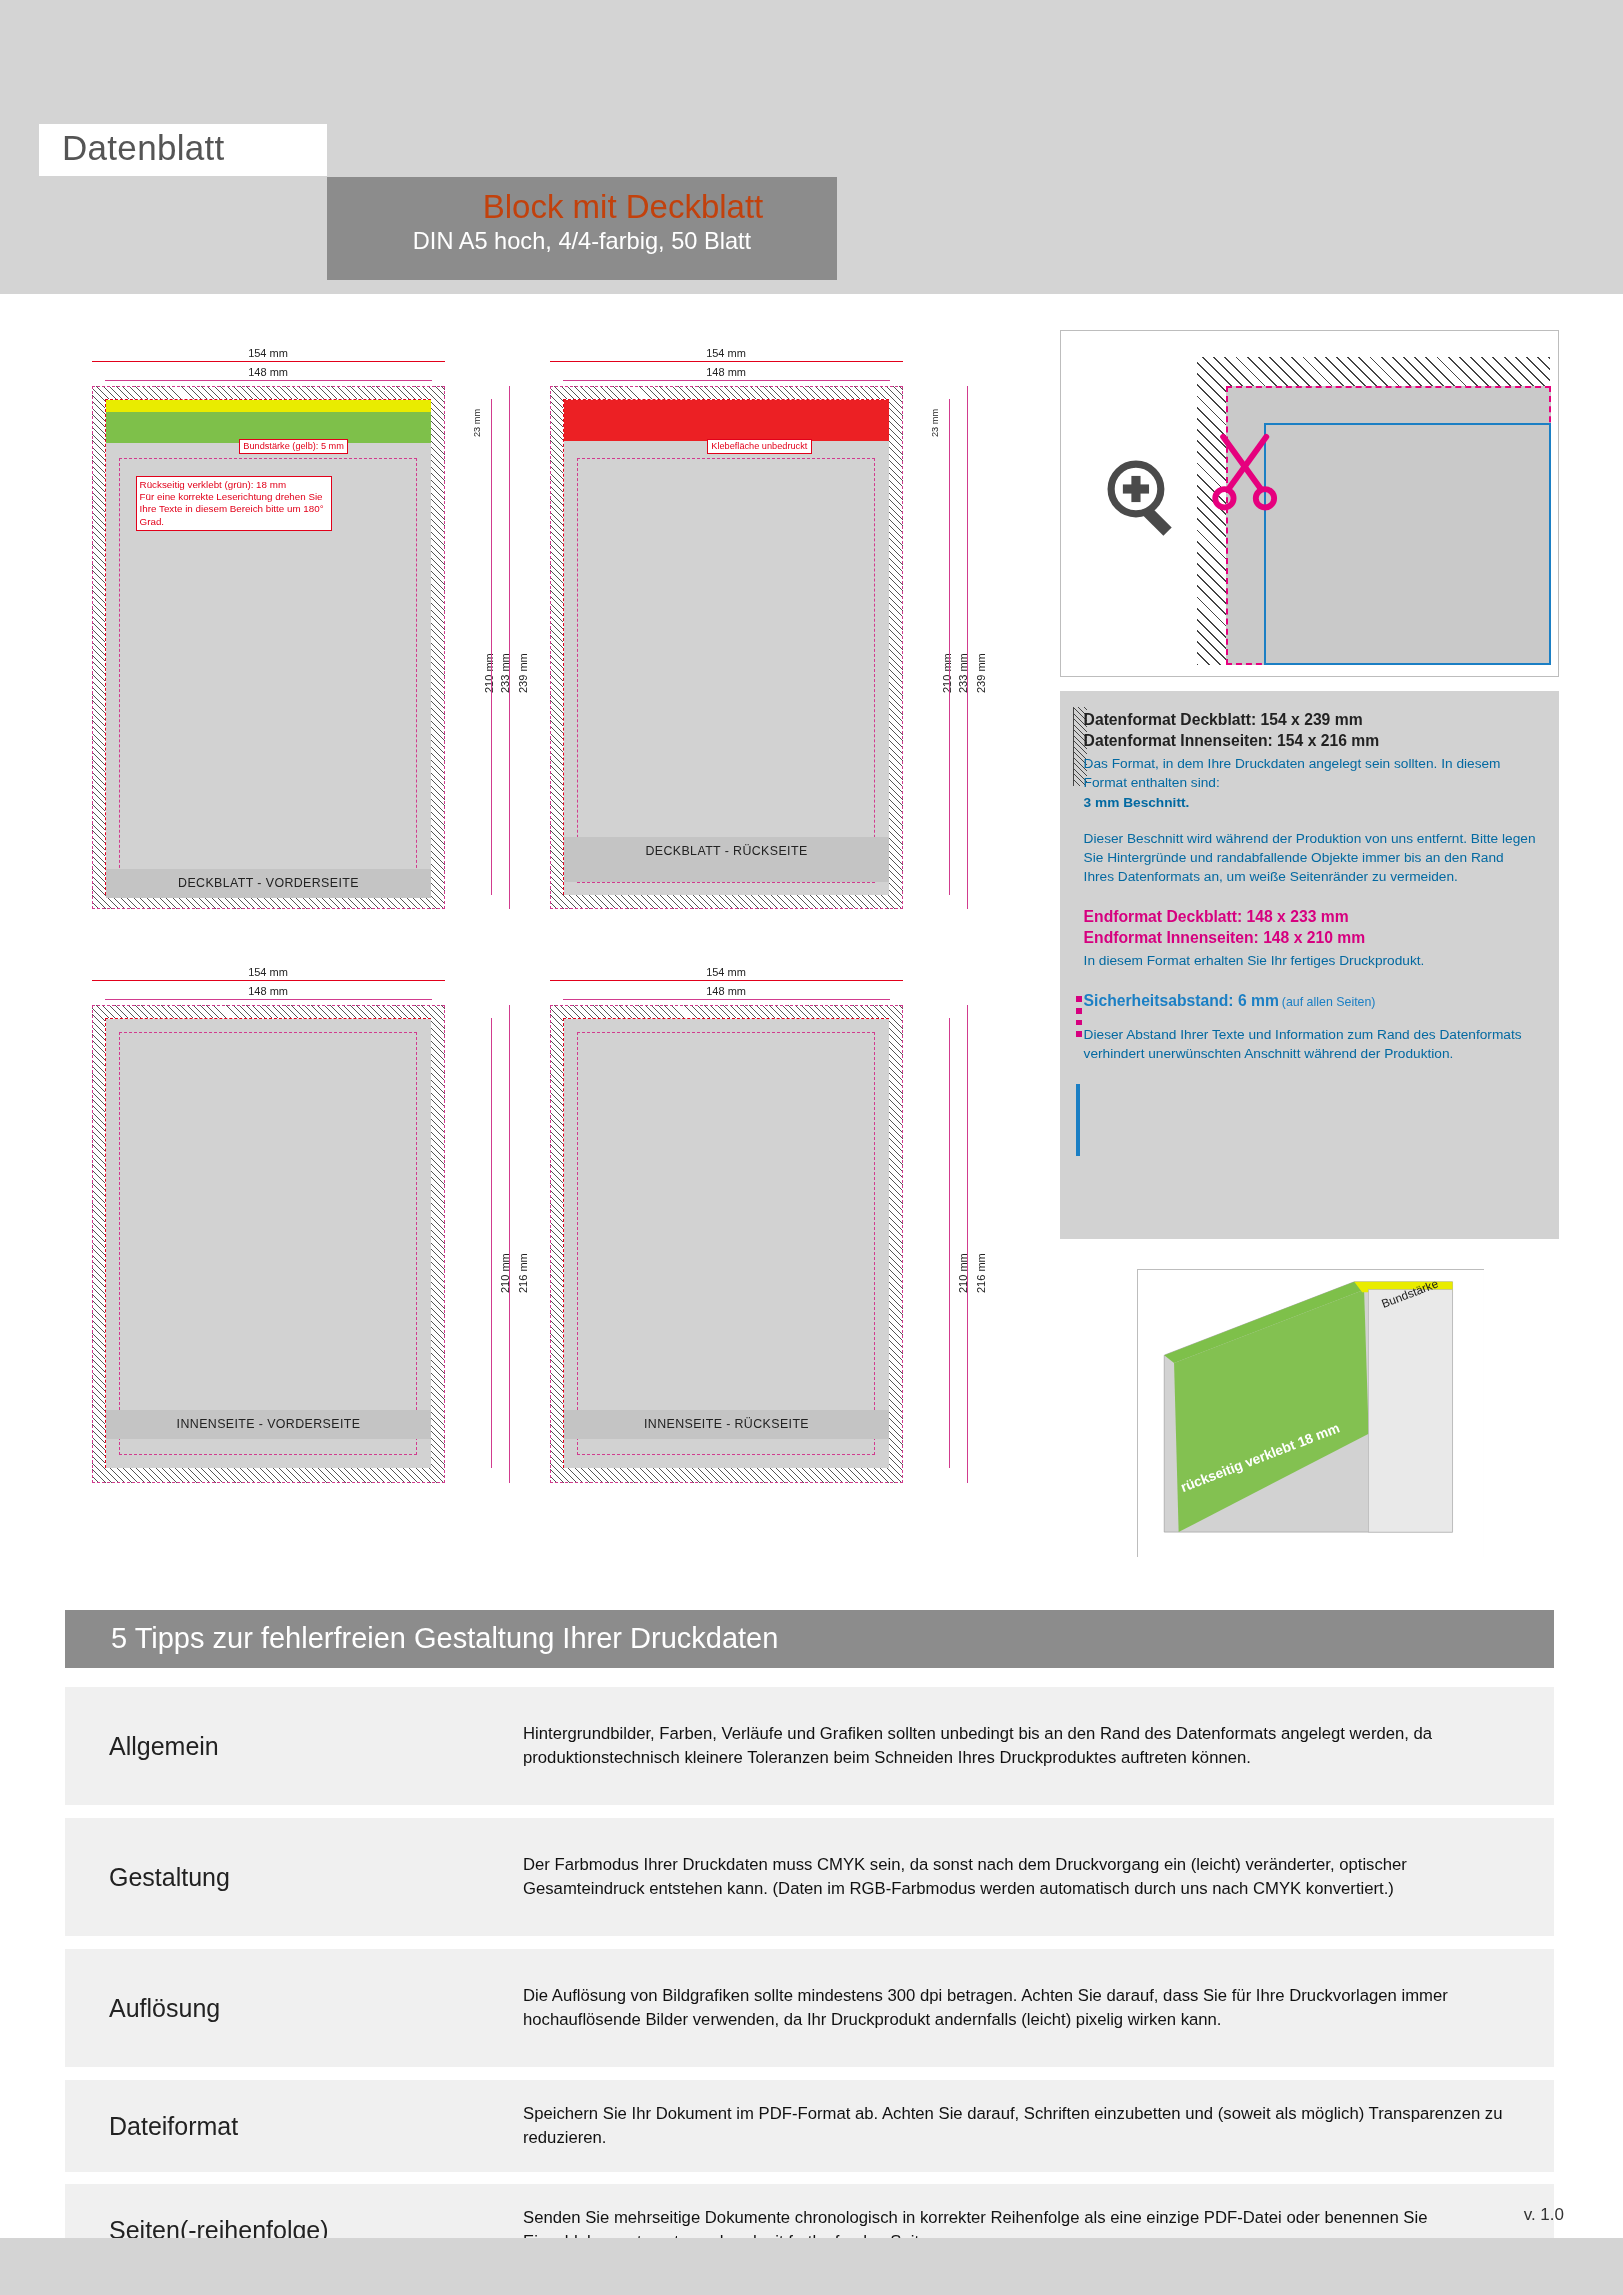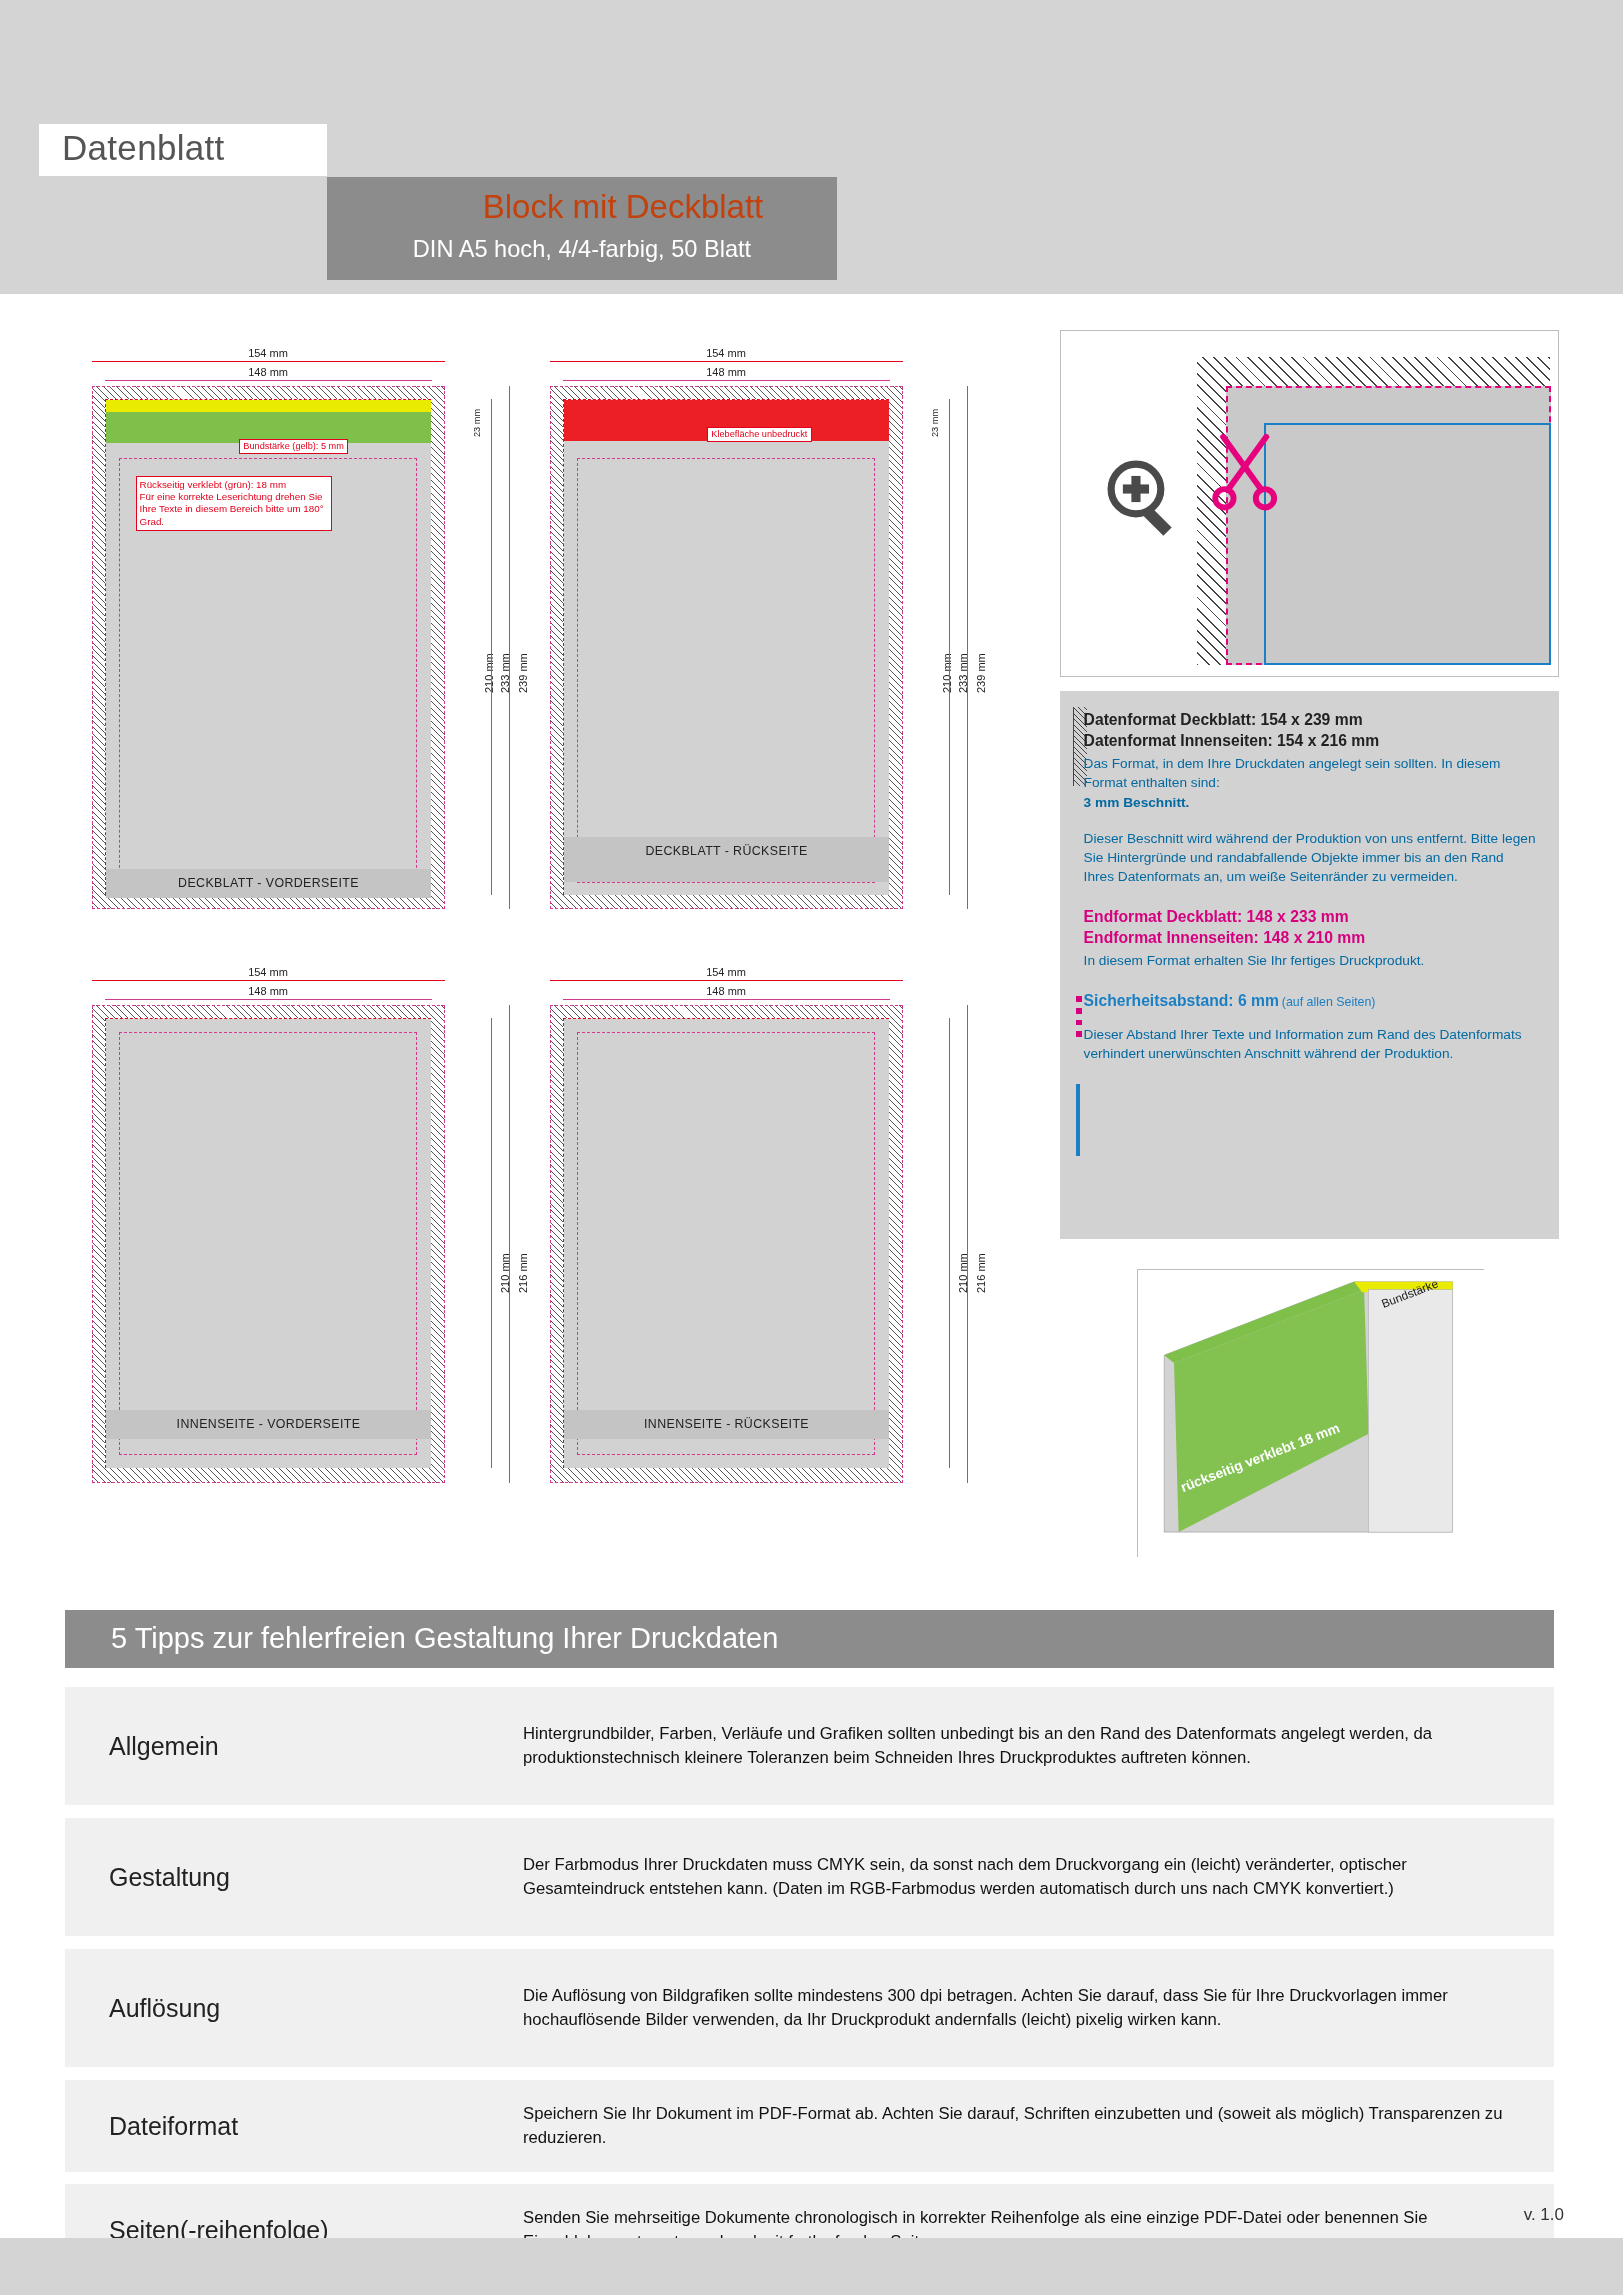--- a/index.html
+++ b/index.html
@@ -44,21 +44,21 @@
     position: absolute;
     left: 327px; top: 188px;
     width: 510px;
     text-align: center;
     color: #c2410c;
     font-size: 33px;
     margin-left: 41px;
   }
   .header-sub {
     position: absolute;
-    left: 327px; top: 236px;
+    left: 327px; top: 228px;
     width: 510px;
     text-align: center;
     color: #ffffff;
     font-size: 23.6px;
   }
 
   
   .previews { position: absolute; left: 0; top: 327px; width: 1060px; height: 1243px; }
 
   .panel { position: absolute; }
@@ -289,21 +289,21 @@
       <span class="line"></span>
     </div>
 
     <div class="hatch" style="left:6.5px; top:33px; width:353px; height:523px;"></div>
     <div class="hatch-inner-white" style="left:20px; top:46px; width:326px; height:496px;"></div>
     <div class="dash-magenta" style="left:6.5px; top:33px; width:353px; height:523px;"></div>
     <div class="dash-red" style="left:20px; top:46px; width:326px; height:496px;"></div>
     <div class="sheet-body" style="left:21px; top:47px; width:325px; height:495px;"></div>
     <div class="band-red" style="left:21px; top:47px; width:325px; height:41px;"></div>
     <div class="dash-magenta" style="left:34px; top:105px; width:298px; height:425px;"></div>
-    <div class="note-box-sm" style="left:164px; top:74px;">Klebefläche unbedruckt</div>
+    <div class="note-box-sm" style="left:164px; top:86px;">Klebefläche unbedruckt</div>
     <div class="caption-bar" style="left:21px; top:484px; width:325px; height:45px;">DECKBLATT - RÜCKSEITE</div>
     <div class="dim-v" style="left:432px; top:340px;">239 mm</div>
     <div class="dim-v" style="left:414px; top:340px;">233 mm</div>
     <div class="dim-v" style="left:398px; top:340px;">210 mm</div>
     <div class="dim-v" style="left:387px; top:84px; font-size:9.2px;">23 mm</div>
     <div class="tick" style="left:424px; top:33px; width:0.7px; height:523px;"></div>
     <div class="tick" style="left:406px; top:46px; width:0.7px; height:496px;"></div>
   </div>
 
   <div class="panel" style="left:85px; top:645px; width:419px; height:530px;">

